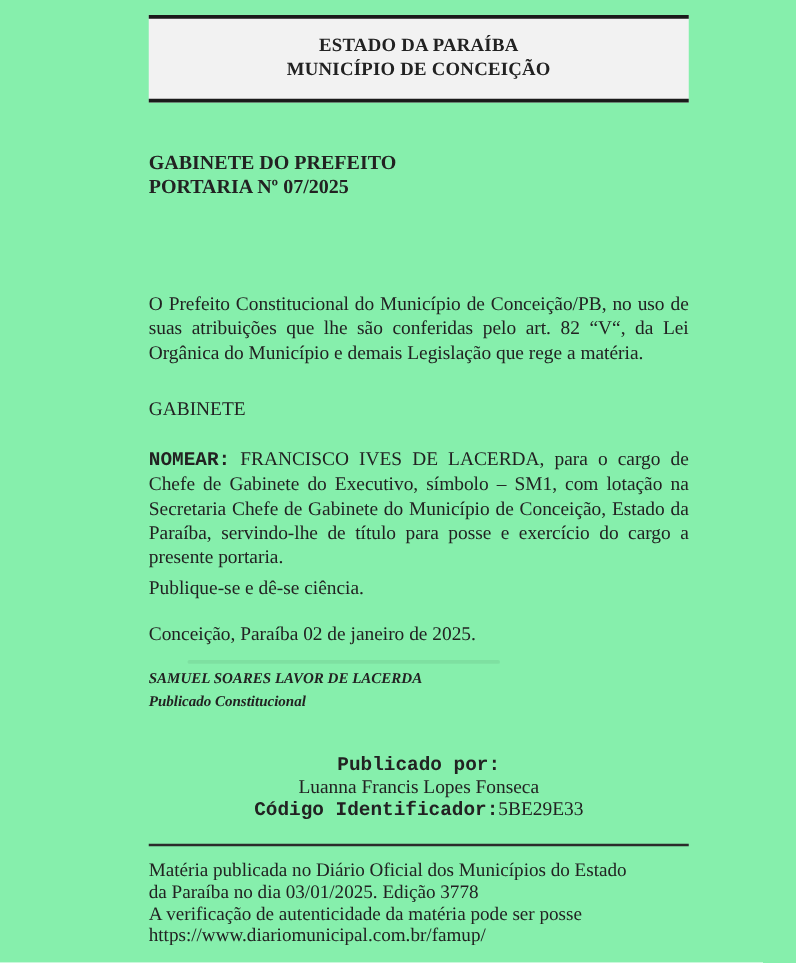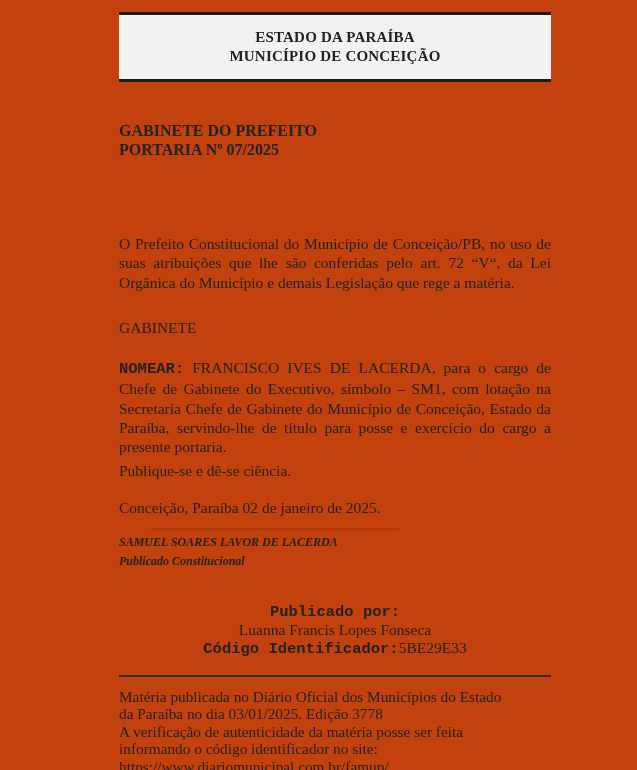--- a/index.html
+++ b/index.html
@@ -1,20 +1,20 @@
 <!DOCTYPE html>
 <html lang="pt"><head>
 <meta charset="utf-8">
 <style>
   html, body { margin: 0; padding: 0; background: #ffffff; }
   .page {
     position: relative;
     width: 637px;
     height: 770px;
-    background: #c2410c;
+    background: #86efac;
     overflow: hidden;
     font-family: "Liberation Serif", "DejaVu Serif", serif;
     color: #222222;
   }
   .col { position: absolute; left: 119px; width: 432px; }
 
   .letterhead {
     top: 12px;
     height: 70px;
     box-sizing: border-box;
@@ -90,21 +90,21 @@
   <header class="col letterhead">
     <div>ESTADO DA PARAÍBA</div>
     <div>MUNICÍPIO DE CONCEIÇÃO</div>
   </header>
 
   <section class="col doc-title">
     <div>GABINETE DO PREFEITO</div>
     <div>PORTARIA Nº 07/2025</div>
   </section>
 
-  <p class="col para justify" id="preamble">O Prefeito Constitucional do Município de Conceição/PB, no uso de suas atribuições que lhe são conferidas pelo art. 72 “V“, da Lei Orgânica do Município e demais Legislação que rege a matéria.</p>
+  <p class="col para justify" id="preamble">O Prefeito Constitucional do Município de Conceição/PB, no uso de suas atribuições que lhe são conferidas pelo art. 82 “V“, da Lei Orgânica do Município e demais Legislação que rege a matéria.</p>
 
   <p class="col para" id="resolve">GABINETE</p>
 
   <p class="col para justify" id="nomear">
     <span class="b">NOMEAR:</span>
     <span>FRANCISCO IVES DE LACERDA, para o cargo de Chefe de Gabinete do Executivo, símbolo – SM1, com lotação na Secretaria Chefe de Gabinete do Município de Conceição, Estado da Paraíba, servindo-lhe de título para posse e exercício do cargo a presente portaria.</span>
   </p>
 
   <p class="col para" id="publique">Publique-se e dê-se ciência.</p>
 
@@ -121,18 +121,17 @@
     <div class="b">Publicado por:</div>
     <div>Luanna Francis Lopes Fonseca</div>
     <div><span class="b">Código Identificador:</span><span>5BE29E33</span></div>
   </section>
 
   <div class="col rule"></div>
 
   <section class="col footer">
     <div>Matéria publicada no Diário Oficial dos Municípios do Estado</div>
     <div>da Paraíba no dia 03/01/2025. Edição 3778</div>
-    <div>A verificação de autenticidade da matéria posse ser feita</div>
-    <div>informando o código identificador no site:</div>
+    <div>A verificação de autenticidade da matéria pode ser posse</div>
     <div>https://www.diariomunicipal.com.br/famup/</div>
   </section>
 
 </div>
 
 </body></html>

